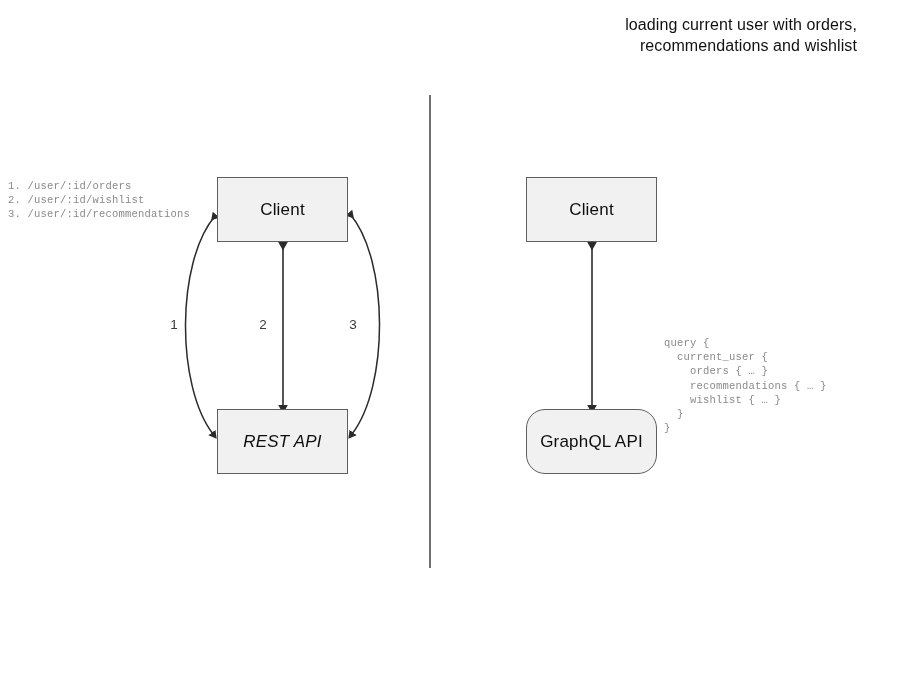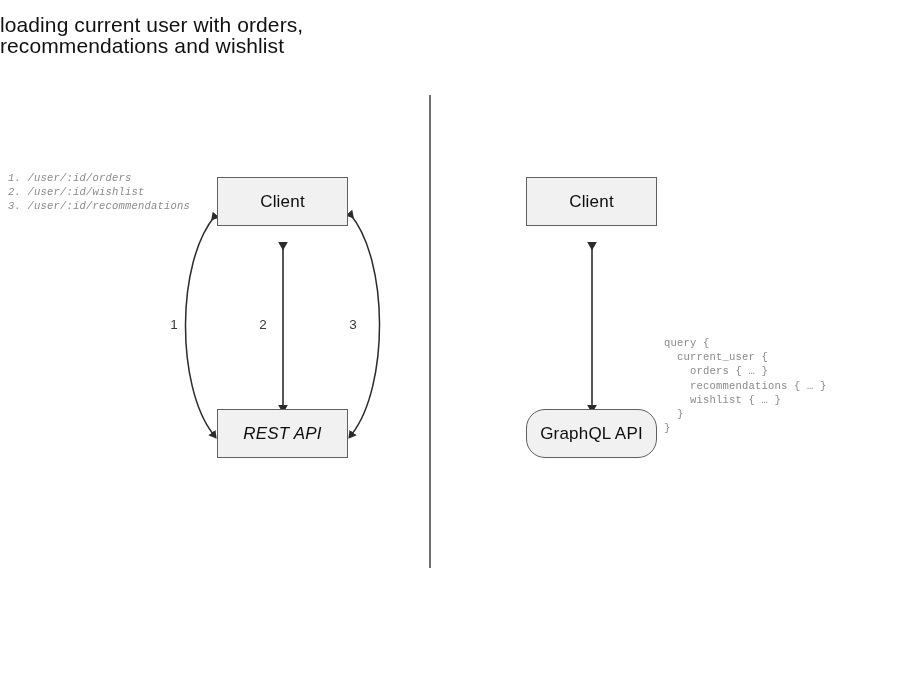--- a/index.html
+++ b/index.html
@@ -19,22 +19,22 @@
     background: #ffffff;
     overflow: hidden;
   }
 
   
   #diagram-title {
     position: absolute;
     left: 0;
     top: 14px;
     width: 857px;        
-    text-align: left;
-    font-size: 21px;
+    text-align: right;
+    font-size: 16px;
     line-height: 21px;
     color: #111111;
     white-space: pre-line;
     letter-spacing: 0.1px;
   }
 
   
   #center-divider {
     position: absolute;
     left: 429px;
@@ -42,21 +42,21 @@
     width: 1.6px;
     height: 473px;
     background: #6f6f6f;
   }
 
   
   .node-box {
     position: absolute;
     box-sizing: border-box;
     width: 131px;
-    height: 49px;
+    height: 65px;
     background: #f1f1f1;
     border: 1.4px solid #5f5f5f;
     display: flex;
     align-items: center;
     justify-content: center;
     font-size: 17px;
     color: #0d0d0d;
     letter-spacing: 0.2px;
   }
   #node-client-rest   { left: 217px; top: 177px; }
@@ -89,21 +89,21 @@
   
   .code-block {
     position: absolute;
     font-family: "Liberation Mono", "DejaVu Sans Mono", monospace;
     font-size: 10.5px;
     line-height: 14.2px;
     color: #8a8a8a;
     white-space: pre;
     letter-spacing: 0.2px;
   }
-  #rest-endpoint-list { left: 8px;   top: 171px; font-style: italic; }
+  #rest-endpoint-list { left: 8px;   top: 179px; }
   #graphql-query      { left: 664px; top: 292px; margin-top: 44px; }
 </style>
 </head>
 <body>
 
 <div id="canvas">
 
   <div id="diagram-title">loading current user with orders,
 recommendations and wishlist</div>
 

